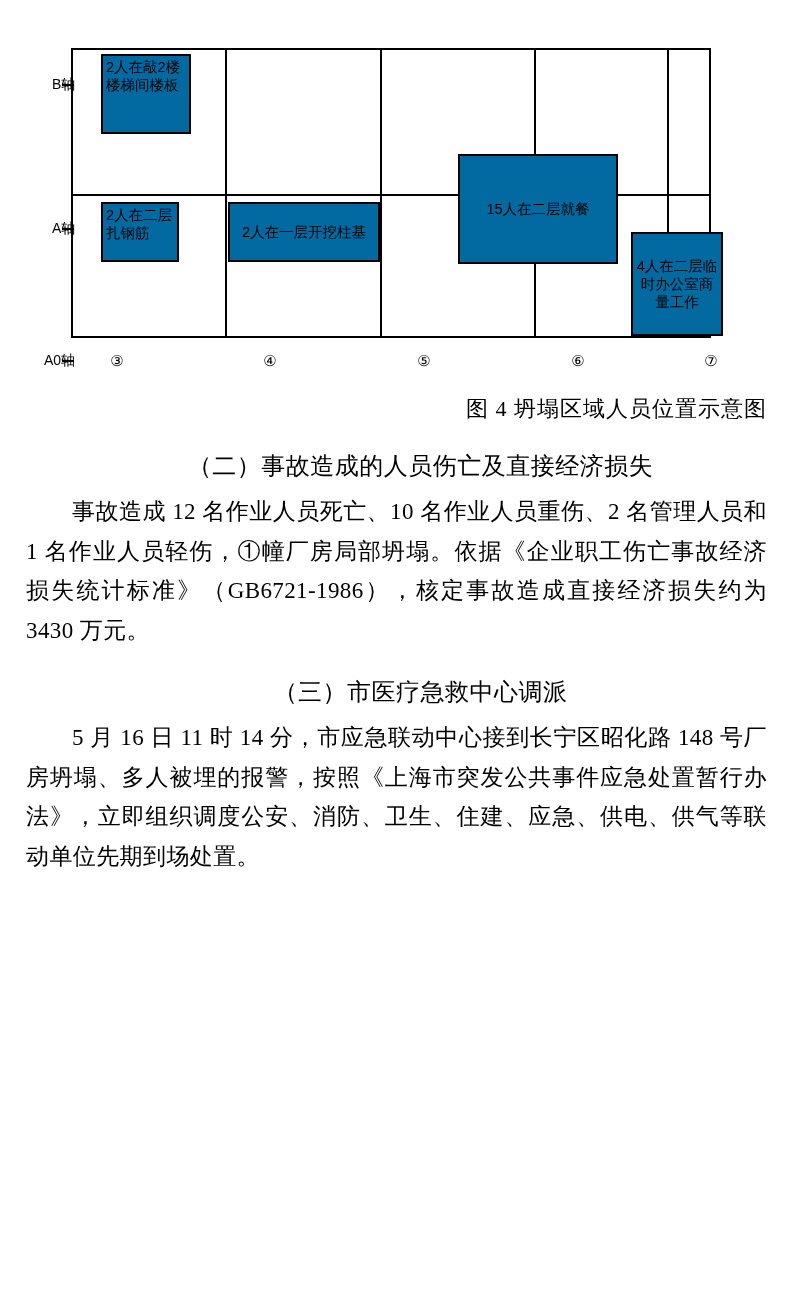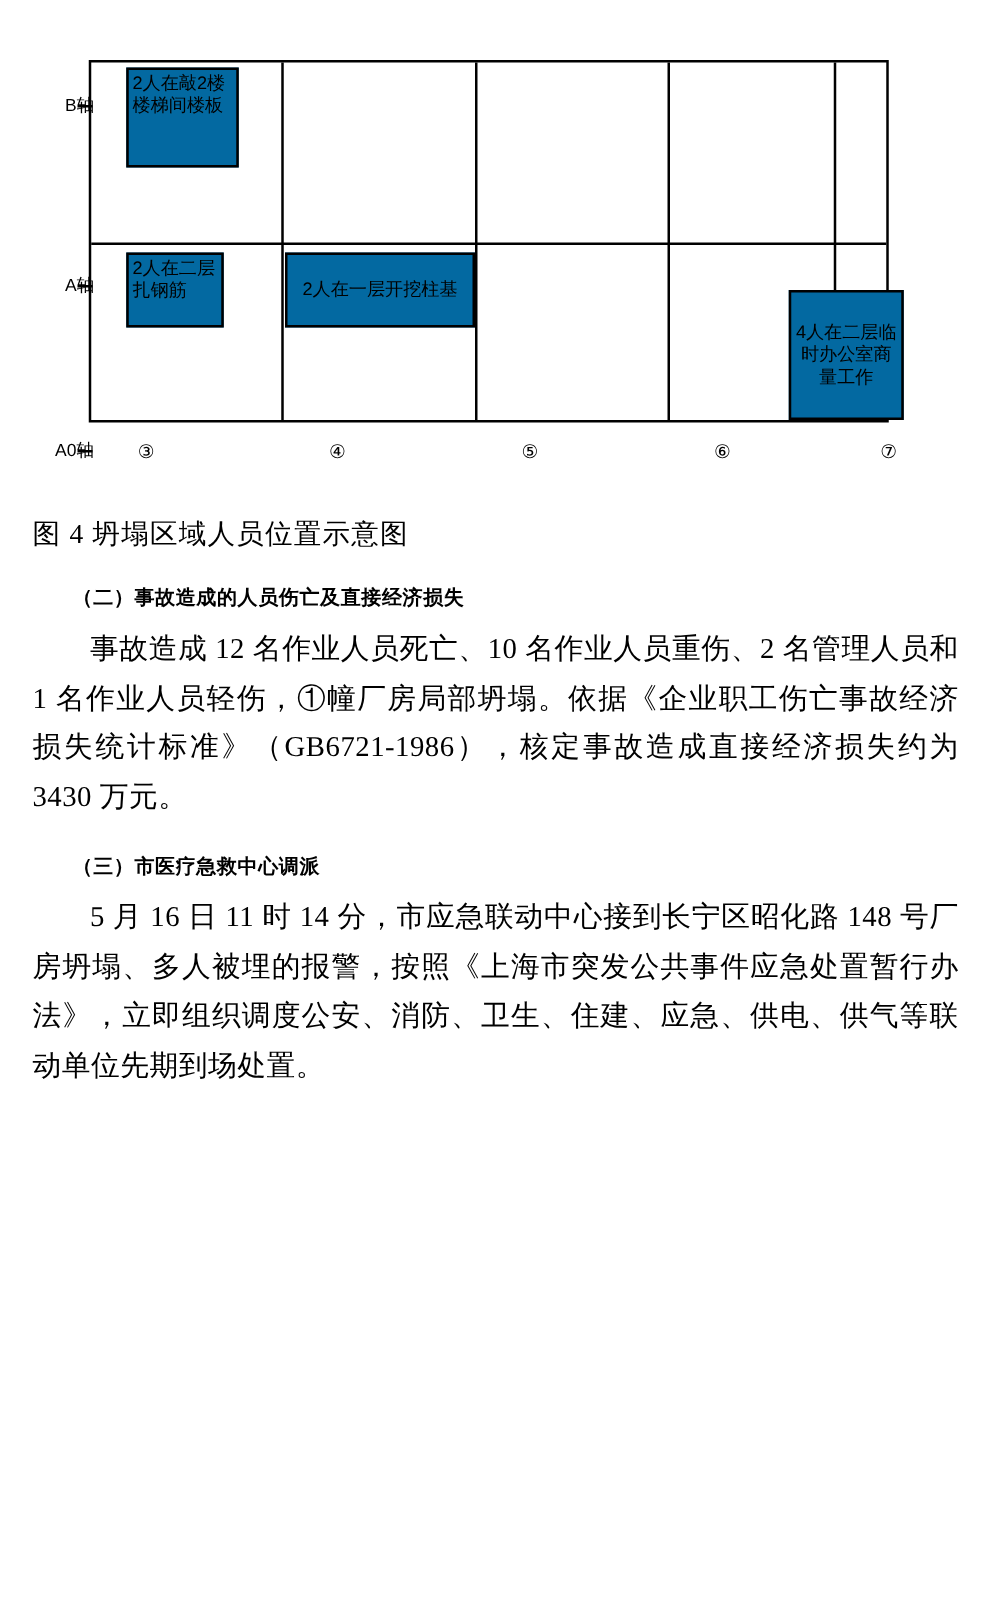--- a/index.html
+++ b/index.html
@@ -86,33 +86,34 @@
     text-align: left;
   }
   .box.center {
     display: flex;
     align-items: center;
     justify-content: center;
     text-align: center;
   }
 
   .figure-caption {
-    text-align: left;
+    text-align: right;
     font-size: 22px;
-    margin-top: 22px;
+    margin-top: 4px;
     letter-spacing: 1px;
   }
 
   
   .heading {
-    font-weight: bold;
-    font-size: 16px;
+    font-weight: normal;
+    font-size: 24px;
     margin: 26px 0 10px 0;
     text-indent: 2em;
     letter-spacing: 0.5px;
+    text-align: center;
   }
   p.para {
     font-size: 23px;
     line-height: 1.72;
     margin: 0 0 6px 0;
     text-indent: 2em;
     text-align: justify;
     text-justify: inter-ideograph;
     letter-spacing: 0.4px;
   }
@@ -151,20 +152,21 @@
       <div class="vline" style="left:594px;"></div>
 
       <div class="hline" style="top:144px;"></div>
 
       <div class="box" style="left:28px; top:4px; width:90px; height:80px;">2人在敲2楼楼梯间楼板</div>
 
       <div class="box" style="left:28px; top:152px; width:78px; height:60px;">2人在二层扎钢筋</div>
 
       <div class="box center" style="left:155px; top:152px; width:152px; height:60px;">2人在一层开挖柱基</div>
 
+      <div class="box center" style="left:385px; top:104px; width:160px; height:110px;">15人在二层就餐</div>
 
       <div class="box center" style="left:558px; top:182px; width:92px; height:104px;">4人在二层临时办公室商量工作</div>
     </div>
 
     <div class="col-label" style="left:76px; top:322px;">③</div>
     <div class="col-label" style="left:229px; top:322px;">④</div>
     <div class="col-label" style="left:383px; top:322px;">⑤</div>
     <div class="col-label" style="left:537px; top:322px;">⑥</div>
     <div class="col-label" style="left:670px; top:322px;">⑦</div>
   </div>

